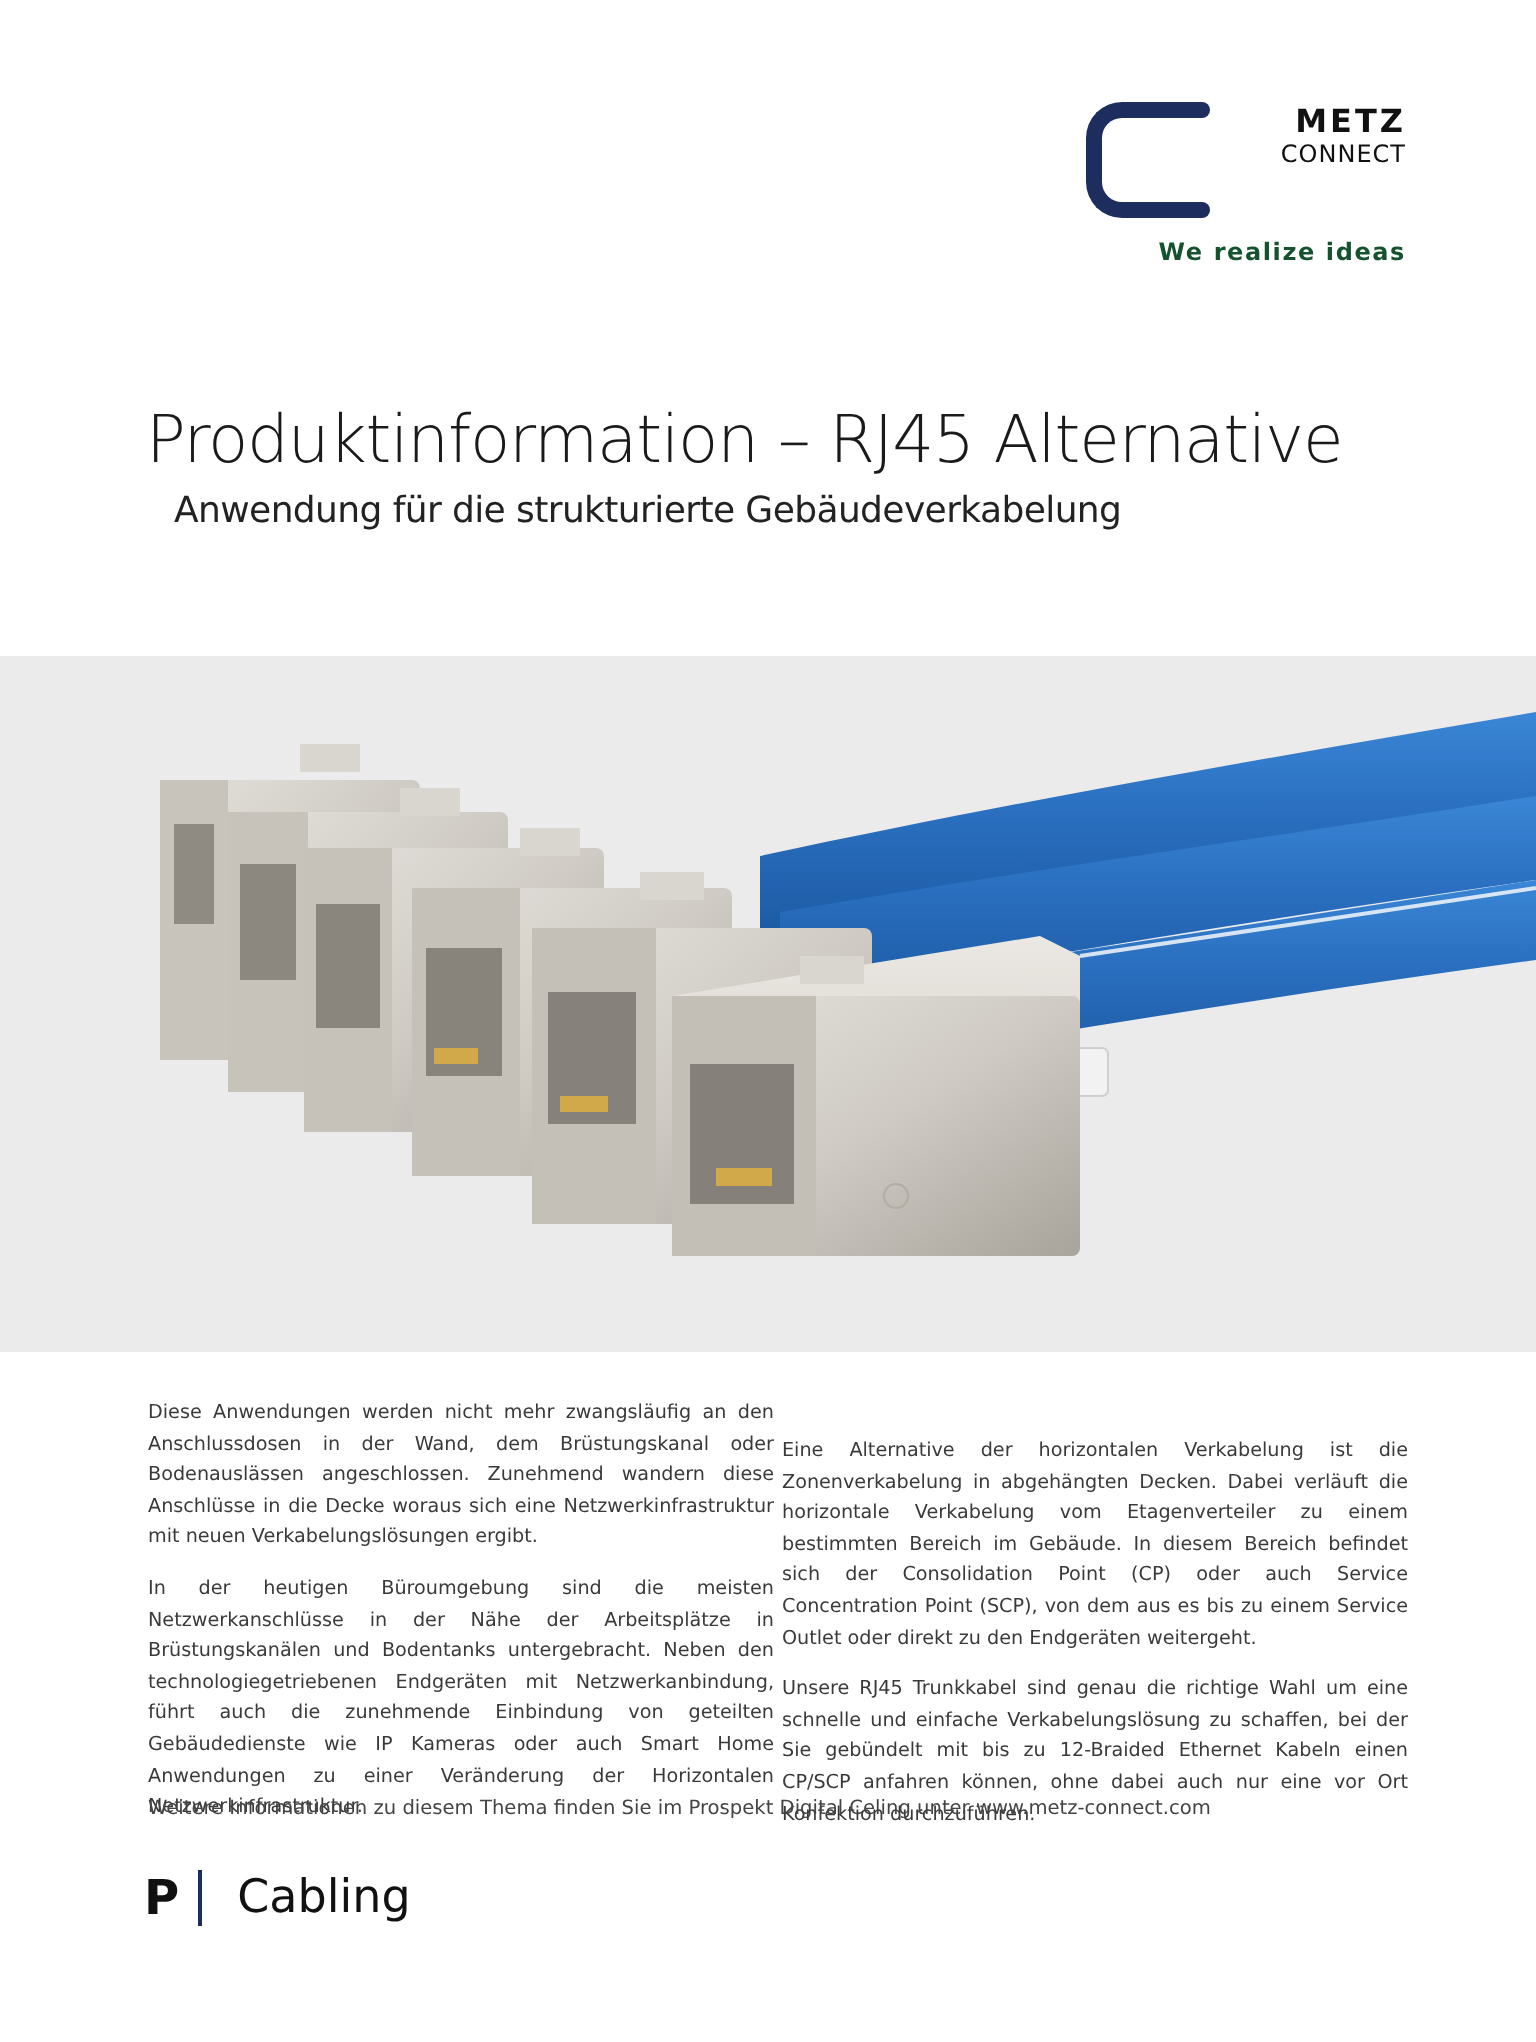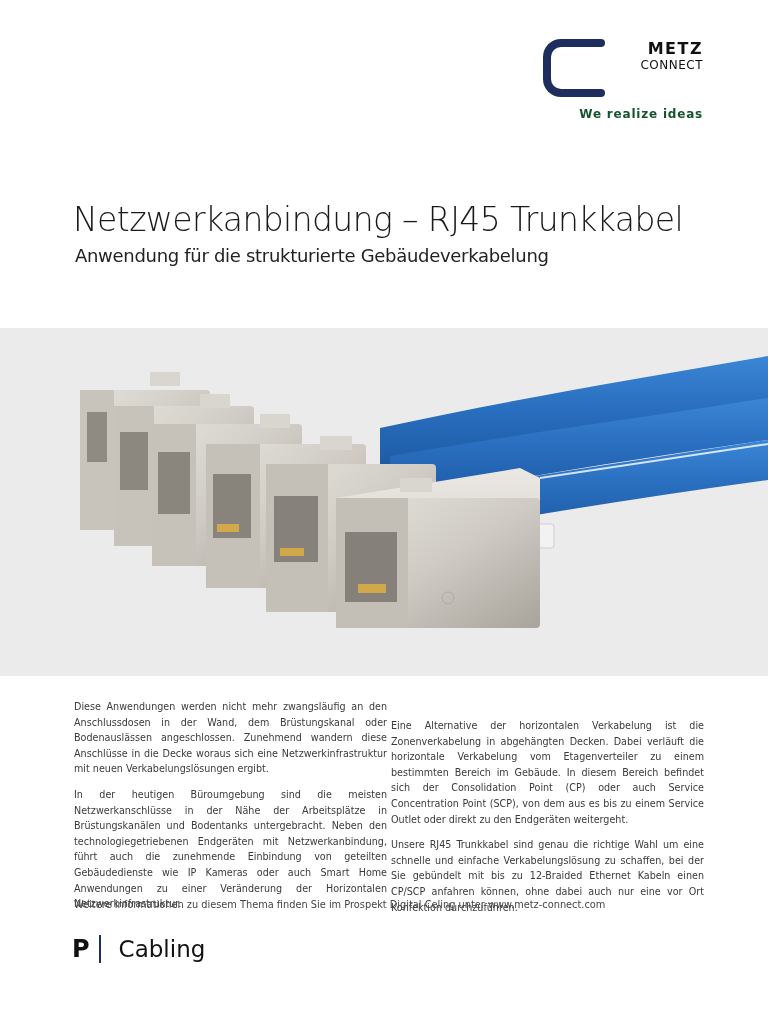--- a/index.html
+++ b/index.html
@@ -1,29 +1,29 @@
 <!DOCTYPE html>
 <html><head>
 <meta charset="utf-8">
 <style>
   html, body { margin:0; padding:0; }
   body { width:768px; height:1021px; background:#ffffff; position:relative; overflow:hidden; font-family:"Liberation Sans", sans-serif; color:#222; }
 
   
-  .logo { position:absolute; left:543px; top:36px; width:162px; height:90px; }
+  .logo { position:absolute; left:543px; top:48px; width:162px; height:90px; }
   .logo-c { position:absolute; left:0; top:3px; width:48px; height:58px; border:8px solid #1c2d5e; border-right:none; border-radius:18px 0 0 18px; box-sizing:border-box; }
   .logo-c:before { content:""; position:absolute; right:-14px; top:-8px; width:14px; height:8px; background:#1c2d5e; border-radius:0 4px 4px 0; }
   .logo-c:after { content:""; position:absolute; right:-14px; bottom:-8px; width:14px; height:8px; background:#1c2d5e; border-radius:0 4px 4px 0; }
   .logo-metz { position:absolute; right:2px; top:3px; font-family:"DejaVu Sans", sans-serif; font-weight:bold; font-size:16px; letter-spacing:1.5px; color:#111; }
   .logo-connect { position:absolute; right:2px; top:22px; font-family:"DejaVu Sans", sans-serif; font-size:12px; letter-spacing:0.5px; color:#111; }
   .logo-tag { position:absolute; right:2px; top:71px; font-family:"DejaVu Sans", sans-serif; font-weight:bold; font-size:12px; letter-spacing:0.8px; color:#14532d; white-space:nowrap;margin-left:43px; }
 
   
   .title { position:absolute; left:73px; top:200px; font-family:"DejaVu Sans", sans-serif; font-weight:300; font-size:33px; color:#1a1a1a; letter-spacing:-0.6px; white-space:nowrap; }
-  .subtitle { position:absolute; left:75px; top:245px; font-family:"DejaVu Sans", sans-serif; font-size:18px; color:#222; letter-spacing:-0.3px; white-space:nowrap; }
+  .subtitle { position:absolute; left:87px; top:245px; font-family:"DejaVu Sans", sans-serif; font-size:18px; color:#222; letter-spacing:-0.3px; white-space:nowrap; }
 
   
   .photo { position:absolute; left:0; top:328px; width:768px; height:348px; background:#ebebeb; overflow:hidden; }
   .photo svg { display:block; }
 
   
   .col { position:absolute; top:699px; width:313px; font-family:"DejaVu Sans", sans-serif; font-size:9.6px; line-height:15.6px; color:#3a3a3a; text-align:justify; }
   .col p { margin:0 0 10px 0; }
   .col-left { left:74px; }
   .col-right { left:391px;margin-top:19px; }
@@ -38,21 +38,21 @@
 </head>
 <body>
 
 <div class="logo">
   <div class="logo-c"></div>
   <div class="logo-metz">METZ</div>
   <div class="logo-connect">CONNECT</div>
   <div class="logo-tag">We realize ideas</div>
 </div>
 
-<h1 class="title" style="margin:0;">Netzwerkanbindung – RJ45 Trunkkabel</h1>
+<h1 class="title" style="margin:0;">Produktinformation – RJ45 Alternative</h1>
 <h2 class="subtitle" style="margin:0;font-weight:normal;">Anwendung für die strukturierte Gebäudeverkabelung</h2>
 
 <div class="photo">
   <svg width="768" height="348" viewBox="0 0 768 348">
     <defs>
       <linearGradient id="cable" x1="0" y1="0" x2="0" y2="1">
         <stop offset="0" stop-color="#3b86d6"></stop>
         <stop offset="0.45" stop-color="#2a6fc0"></stop>
         <stop offset="1" stop-color="#1d5aa3"></stop>
       </linearGradient>

